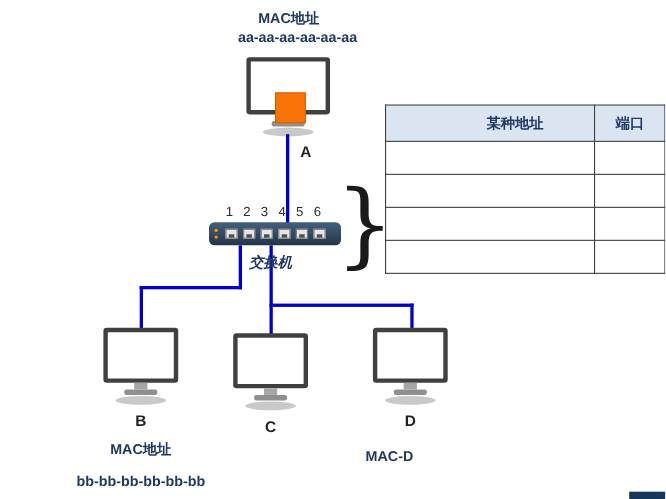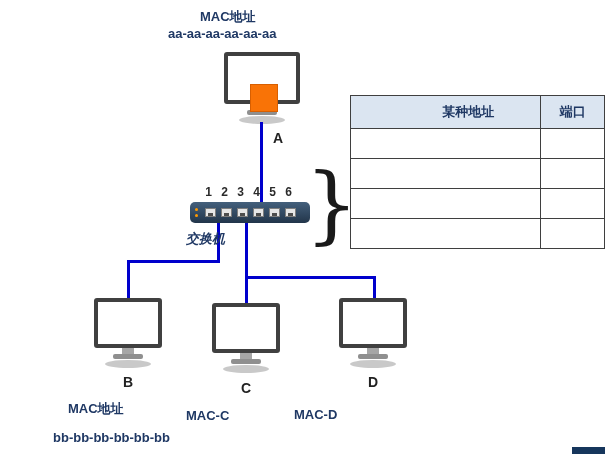--- a/index.html
+++ b/index.html
@@ -1,57 +1,57 @@
 <!DOCTYPE html>
 <html style="--line: #0000cc; --text: #1f3864; --header-fill: #dbe5f1; --orange: #f97306;"><head>
 <meta charset="utf-8">
 <style>
   html,body{margin:0;padding:0;background:#fff;}
   .canvas{
     position:relative;width:605px;height:454px;background:#ffffff;
     font-family:"Liberation Sans","DejaVu Sans",sans-serif;overflow:hidden;
   }
-  .lbl{position:absolute;font-weight:bold;color:var(--text,#1f3864);font-size:13px;}
+  .lbl{position:absolute;font-weight:bold;color:var(--text,#1f3864);font-size:13px;text-align:center;}
   .letter{position:absolute;font-weight:bold;color:#222;font-size:14px;text-align:center;}
   .wire{position:absolute;background:var(--line,#0000cc);}
   
   .monitor{position:absolute;display:flex;flex-direction:column;align-items:center;}
   .screen{width:60px;height:42px;border:4px solid #404040;background:#ffffff;border-radius:3px;}
   .monitor.lg .screen{width:68px;height:44px;}
   .neck{width:12px;height:6px;background:#a6a6a6;}
   .base{width:30px;height:5px;background:#8f8f8f;border-radius:2px;}
   .kb{width:46px;height:8px;background:#c9c9c9;border-radius:50%;margin-top:1px;}
   .orange-square{position:absolute;left:26px;top:32px;width:26px;height:26px;background:var(--orange,#f97306);border:1px solid #d85f00;}
   
   .switch{position:absolute;left:190px;top:202px;width:120px;height:21px;border-radius:5px;
     background:linear-gradient(#44607c,#22354a);display:flex;align-items:center;justify-content:center;gap:5px;}
   .led{position:absolute;width:3px;height:3px;border-radius:50%;background:#ff9a00;}
   .port{width:11px;height:9px;background:#e6e6e6;border:1px solid #7e7e7e;position:relative;box-sizing:border-box;}
   .port::after{content:"";position:absolute;left:2px;bottom:0;width:5px;height:3px;background:#4d4d4d;}
   .portnums{position:absolute;left:190px;top:185px;width:120px;text-align:center;
-    font-size:12px;color:#2b2b2b;letter-spacing:3px;font-weight:bold;}
+    font-size:12px;color:#2b2b2b;letter-spacing:3px;font-weight:normal;}
   .brace{position:absolute;left:305px;top:168px;font-size:84px;line-height:72px;
     color:#1a1a1a;font-family:"DejaVu Serif",serif;font-weight:normal;}
   
   .mac-table{position:absolute;left:350px;top:95px;border-collapse:collapse;}
   .mac-table th,.mac-table td{border:1px solid #3f3f3f;}
   .mac-table th{background:var(--header-fill,#dbe5f1);color:var(--text,#1f3864);
     font-size:13px;font-weight:bold;height:30px;text-align:center;}
   .mac-table th.col-addr{width:160px;padding-left:46px;}
   .mac-table th.col-port{width:67px;}
   .mac-table td{height:27px;background:#ffffff;}
   .corner-mark{position:absolute;left:572px;top:447px;width:33px;height:7px;background:#16365c;}
 </style>
 </head>
 <body>
 
 <div class="canvas">
 
   <div class="lbl" style="left:200px;top:8px;width:125px;">MAC地址</div>
-  <div class="lbl" style="left:168px;top:26px;width:165px;">aa-aa-aa-aa-aa-aa</div>
+  <div class="lbl" style="left:188px;top:26px;width:165px;">aa-aa-aa-aa-aa-aa</div>
 
   <div class="monitor lg" style="left:224px;top:52px;">
     <div class="screen"></div>
     <div class="neck"></div>
     <div class="base"></div>
     <div class="kb"></div>
     <div class="orange-square"></div>
   </div>
   <div class="letter" style="left:268px;top:130px;width:20px;">A</div>
 
@@ -115,21 +115,20 @@
   <div class="lbl" style="left:68px;top:400px;width:120px;">MAC地址</div>
   <div class="lbl" style="left:53px;top:430px;width:150px;">bb-bb-bb-bb-bb-bb</div>
 
   <div class="monitor" style="left:212px;top:303px;">
     <div class="screen"></div>
     <div class="neck"></div>
     <div class="base"></div>
     <div class="kb"></div>
   </div>
   <div class="letter" style="left:212px;top:380px;width:68px;">C</div>
-  <div class="lbl" style="left:186px;top:408px;width:120px;">MAC-C</div>
 
   <div class="monitor" style="left:339px;top:298px;">
     <div class="screen"></div>
     <div class="neck"></div>
     <div class="base"></div>
     <div class="kb"></div>
   </div>
   <div class="letter" style="left:339px;top:374px;width:68px;">D</div>
   <div class="lbl" style="left:294px;top:407px;width:120px;">MAC-D</div>
 

